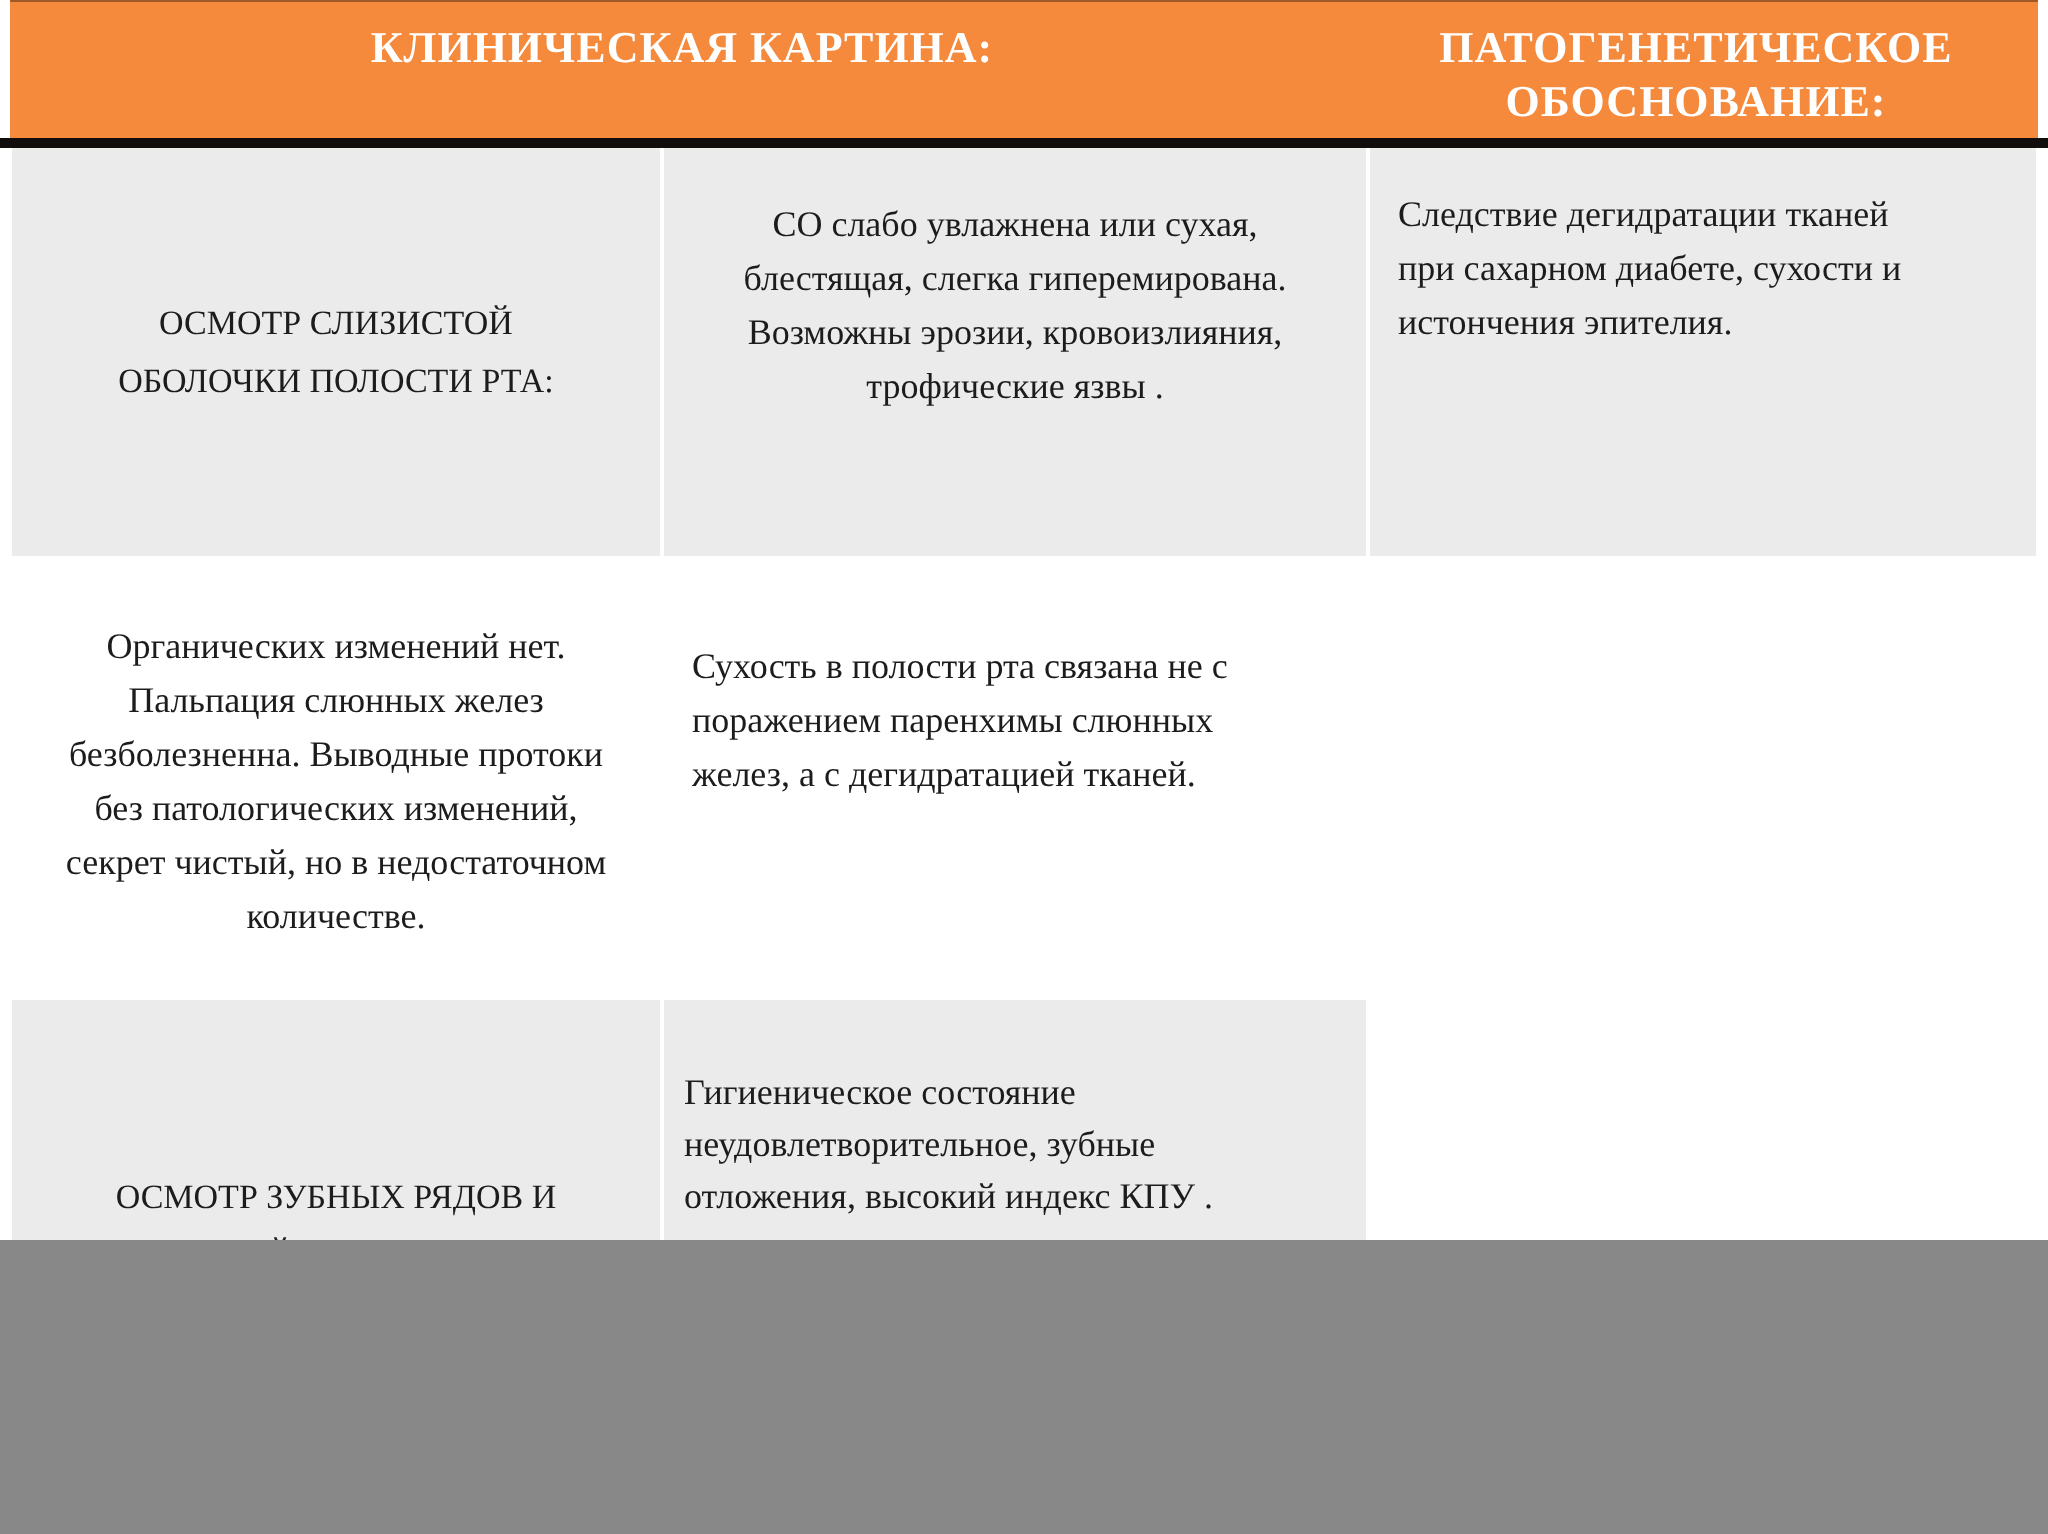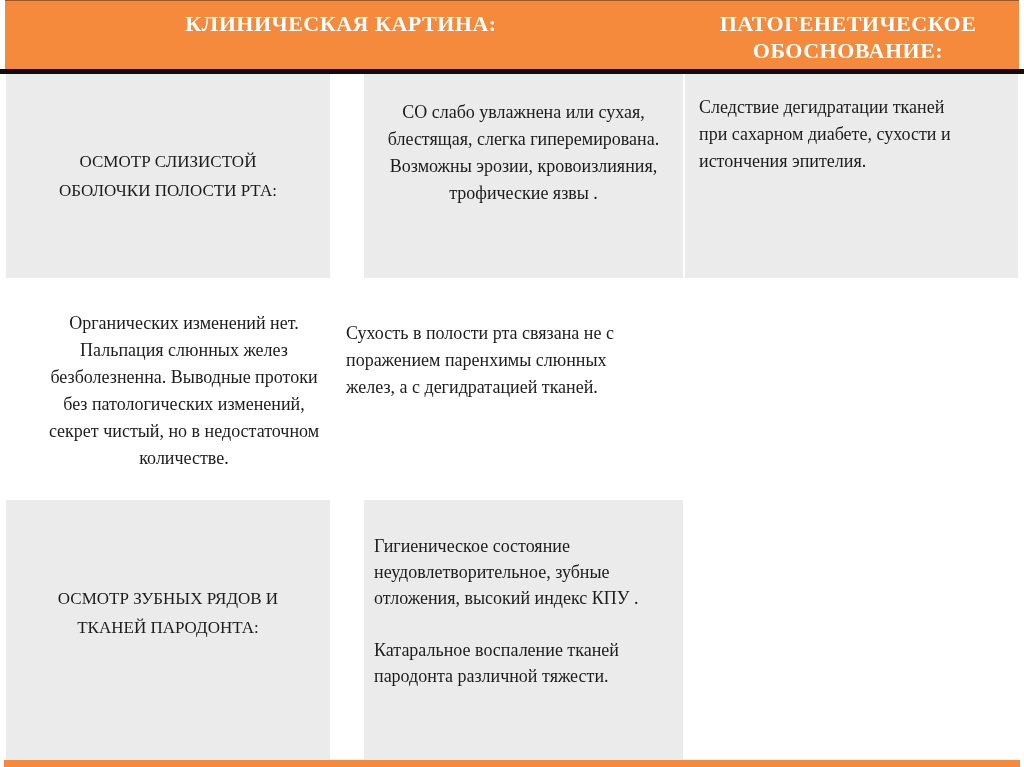--- a/index.html
+++ b/index.html
@@ -1,19 +1,19 @@
 <!DOCTYPE html>
 <html style="--accent: #f5893c; --rowGray: #ebebeb; --ruleBlack: #120d0d; --text: #1c1c1c; --headerText: #ffffff;"><head>
 <meta charset="utf-8">
 <style>
   html, body { margin: 0; padding: 0; background: #888; }
   .slide {
     position: relative;
     width: 1024px;
-    height: 767px;
+    height: 620px;
     margin: 0 auto;
     background: #ffffff;
     font-family: "Liberation Serif", "DejaVu Serif", serif;
     color: var(--text, #1c1c1c);
     overflow: hidden;
   }
 
   
   .hdr {
     position: absolute;
@@ -65,21 +65,21 @@
     align-items: center;
     justify-content: center;
     padding: 0 8px;
   }
   .row3 .exam { align-items: flex-start; padding-top: 84px; }
 
   .clinical, .rationale {
     font-size: 18px;
     line-height: 27px;
   }
-  .clinical { text-align: center; padding: 0 6px; margin-left: 32px; }
+  .clinical { text-align: center; padding: 0 6px; }
   .row1 .clinical { padding-top: 25px; }
   .row2 .clinical { padding-top: 32px; }
   .row3 .clinical {
     text-align: left;
     padding-top: 33px;
     padding-left: 10px;
     line-height: 26px;
   }
 
   .rationale { text-align: left; padding-left: 14px; padding-right: 6px; }

